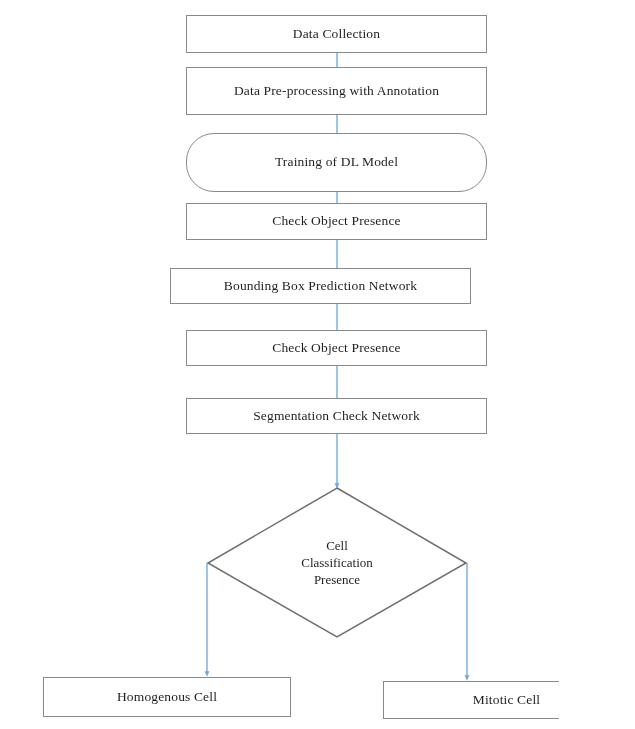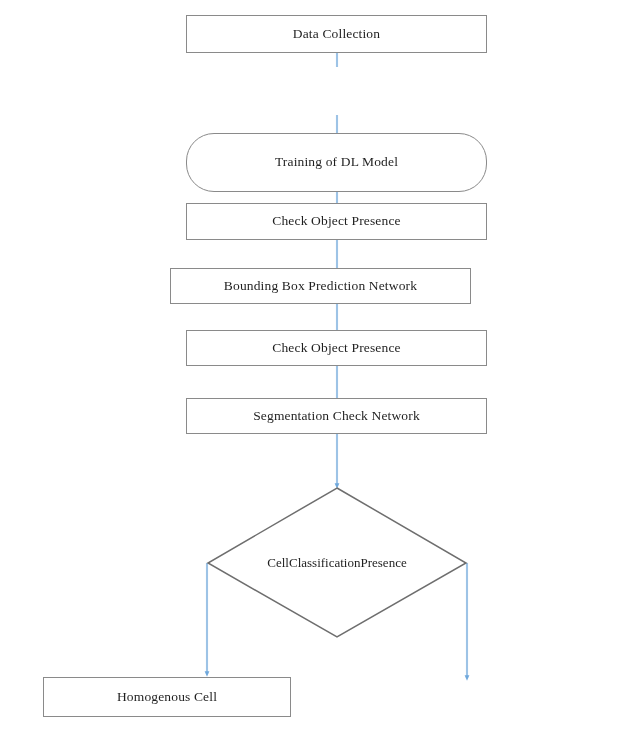--- a/index.html
+++ b/index.html
@@ -42,21 +42,21 @@
     display: block;
     overflow: visible;
   }
   .diamond-label {
     position: absolute;
     left: 0;
     top: 0;
     width: 100%;
     height: 100%;
     display: flex;
-    flex-direction: row;
+    flex-direction: column;
     align-items: center;
     justify-content: center;
     text-align: left;
     color: #1f1f1f;
     font-size: 13px;
     line-height: 1.32;
     pointer-events: none;
   }
   .diamond-label span {
     display: block;
@@ -92,20 +92,23 @@
       <line x1="337" y1="434" x2="337" y2="486" marker-end="url(#arrowhead)"></line>
       <line x1="207" y1="563" x2="207" y2="674" marker-end="url(#arrowhead)"></line>
       <line x1="467" y1="563" x2="467" y2="678" marker-end="url(#arrowhead)"></line>
     </g>
   </svg>
 
   <div class="flow-box" style="left:186px; top:15px; width:301px; height:38px;">
     <span>Data Collection</span>
   </div>
 
+  <div class="flow-box" style="left:186px; top:67px; width:301px; height:48px;">
+    <span>Data Pre-processing with Annotation</span>
+  </div>
 
   <div class="flow-box" style="left:186px; top:133px; width:301px; height:59px;border-radius:28px;">
     <span>
       <span class="line1">Training of DL Model</span>
     </span>
   </div>
 
   <div class="flow-box" style="left:186px; top:203px; width:301px; height:37px;">
     <span>Check Object Presence</span>
   </div>
@@ -130,14 +133,17 @@
       <span>Cell</span>
       <span>Classification</span>
       <span>Presence</span>
     </div>
   </div>
 
   <div class="flow-box" style="left:11px; top:677px; width:248px; height:40px;margin-left:32px;">
     <span>Homogenous Cell</span>
   </div>
 
+  <div class="flow-box" style="left:383px; top:681px; width:247px; height:38px;">
+    <span>Mitotic Cell</span>
+  </div>
 
 </div>
 
 </body></html>

